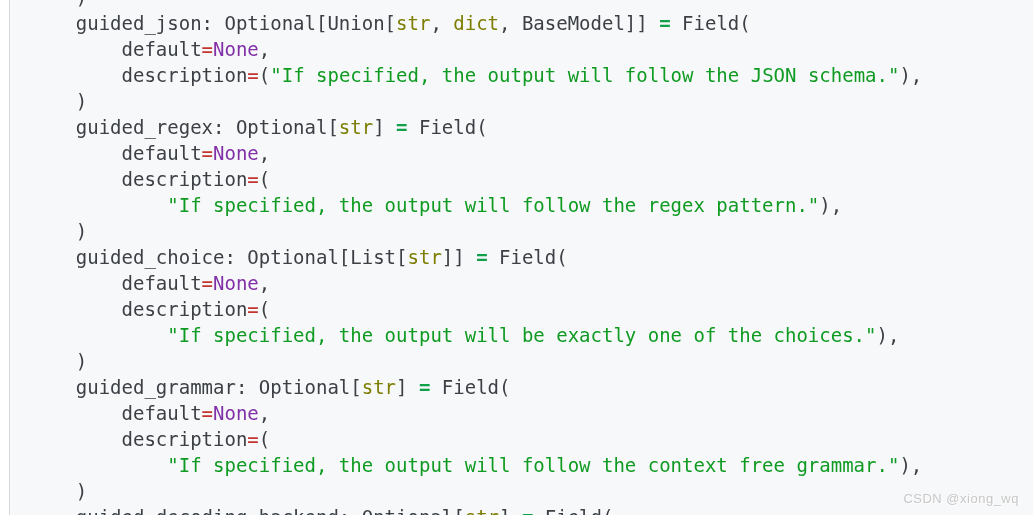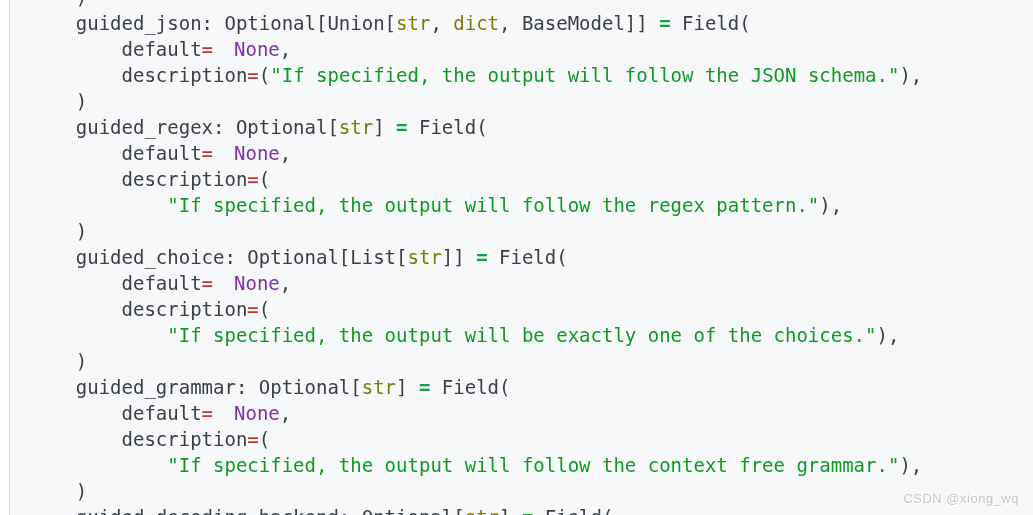--- a/index.html
+++ b/index.html
@@ -29,21 +29,21 @@
     line-height: 26px;
     white-space: pre;
     color: var(--plain, #3c4045);
   }
   .code-line { height: 26px; }
   .tok-p   { color: var(--plain, #3c4045); }
   .tok-ty  { color: var(--type, #7d7d00); }
   .tok-s   { color: var(--string, #0f9b22); }
   .tok-aeq { color: var(--aeq, #11a04a); font-weight: bold; }
   .tok-keq { color: var(--keq, #c3342e); }
-  .tok-no  { color: var(--none, #8230a8); margin-left: 21px; }
+  .tok-no  { color: var(--none, #8230a8); }
   .watermark {
     position: absolute;
     right: 14px;
     bottom: 9px;
     font-size: 13px;
     color: var(--wm, #c7c7c7);
     text-shadow: 1px 1px 0 #ffffff;
     letter-spacing: 0.5px;
   }
 </style>

